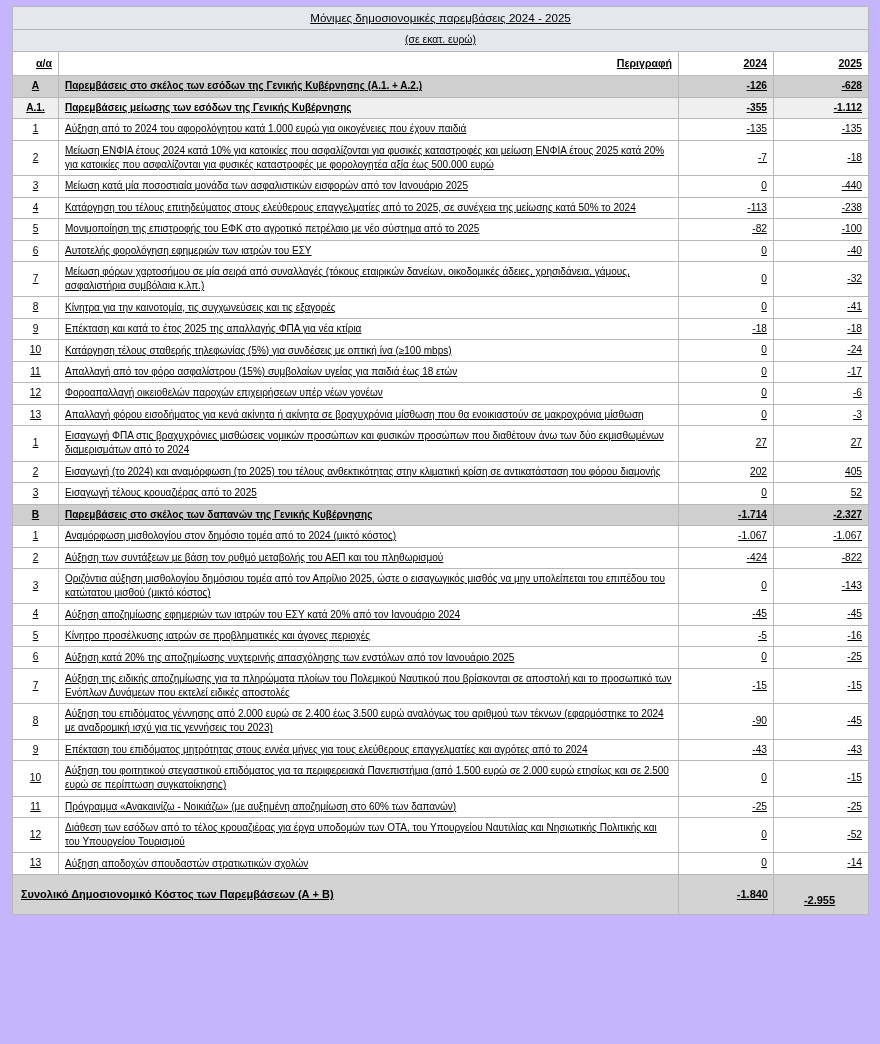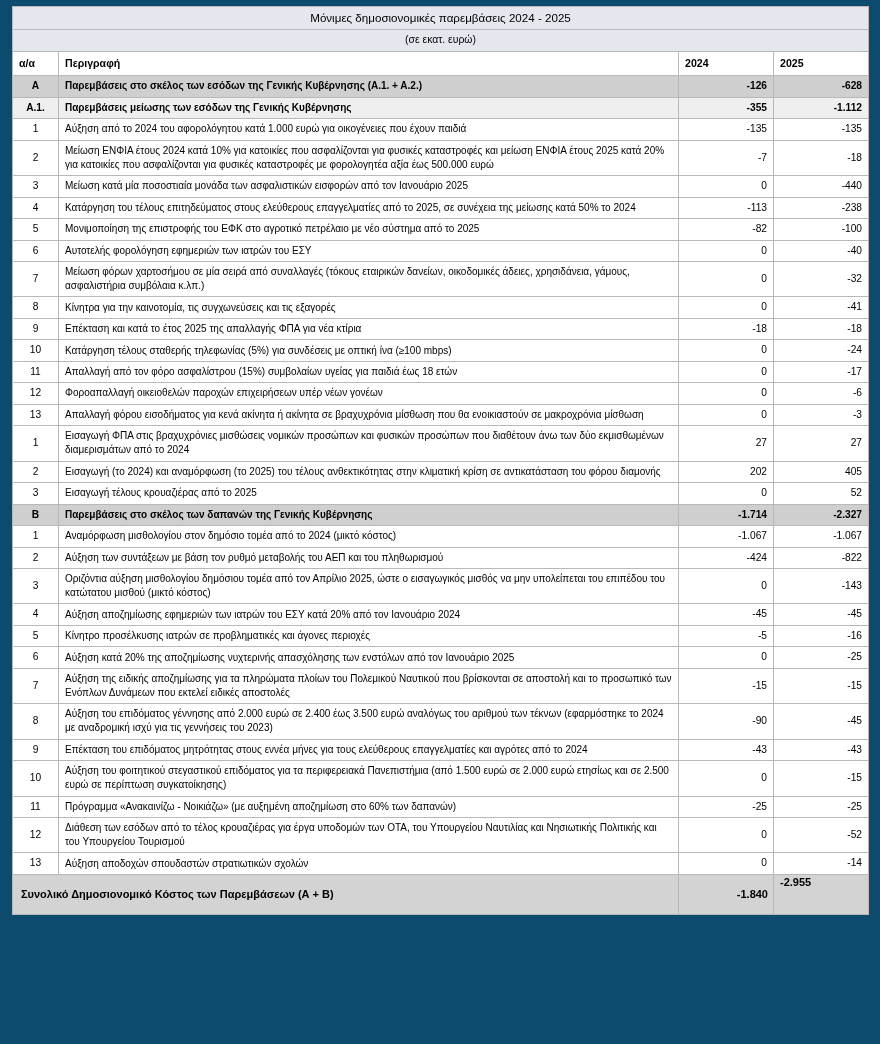--- a/index.html
+++ b/index.html
@@ -12,22 +12,23 @@
     height: 1044px;
     font-family: "Liberation Sans", sans-serif;
     color: #000000;
     -webkit-font-smoothing: antialiased;
   }
   .page {
     width: 880px;
     height: 1044px;
     box-sizing: border-box;
     padding: 6px 12px 8px 12px;
-    background: #0c4a6e;
+    background: #c4b5fd;
     overflow: hidden;
+    text-decoration: underline;
   }
   table.fiscal {
     width: 856px;
     border-collapse: collapse;
     table-layout: fixed;
     font-size: 10.2px;
     line-height: 1.42;
   }
   table.fiscal td, table.fiscal th {
     border: 1px solid #b8b8b8;
@@ -56,21 +57,21 @@
     text-align: center;
     font-weight: bold;
     font-size: 10.4px;
     padding: 2px 6px 7px 6px;
     border: 1px solid #b8b8b8;
     border-top: none;
   }
   
   tr.colhead td {
     background: #ffffff;
-    text-align: left;
+    text-align: right;
     font-weight: bold;
     font-size: 10.6px;
     padding: 4px 6px;
   }
   
   td.aa {
     text-align: center;
     font-size: 10.2px;
   }
   td.desc {
@@ -103,24 +104,24 @@
   tr.total td.total-label {
     text-align: left;
     padding: 12px 8px 12px 8px;
   }
   tr.total td.total-y1 {
     text-align: right;
     vertical-align: middle;
     padding-right: 5px;
   }
   tr.total td.total-y2 {
-    text-align: left;
+    text-align: center;
     vertical-align: top;
     padding-right: 9px;
-    padding-top: 0;
+    padding-top: 18px;
   }
   tr.data td { background: #ffffff; }
 </style>
 </head>
 <body>
 
 <div class="page">
   <table class="fiscal">
     <colgroup>
       <col class="c-aa">

